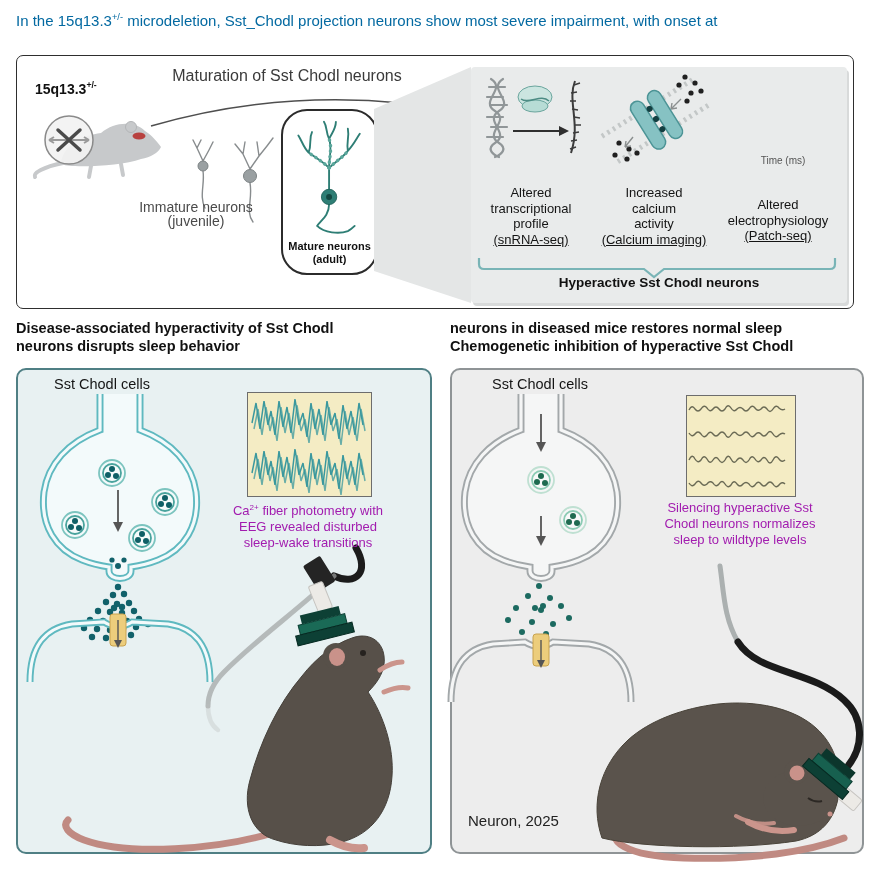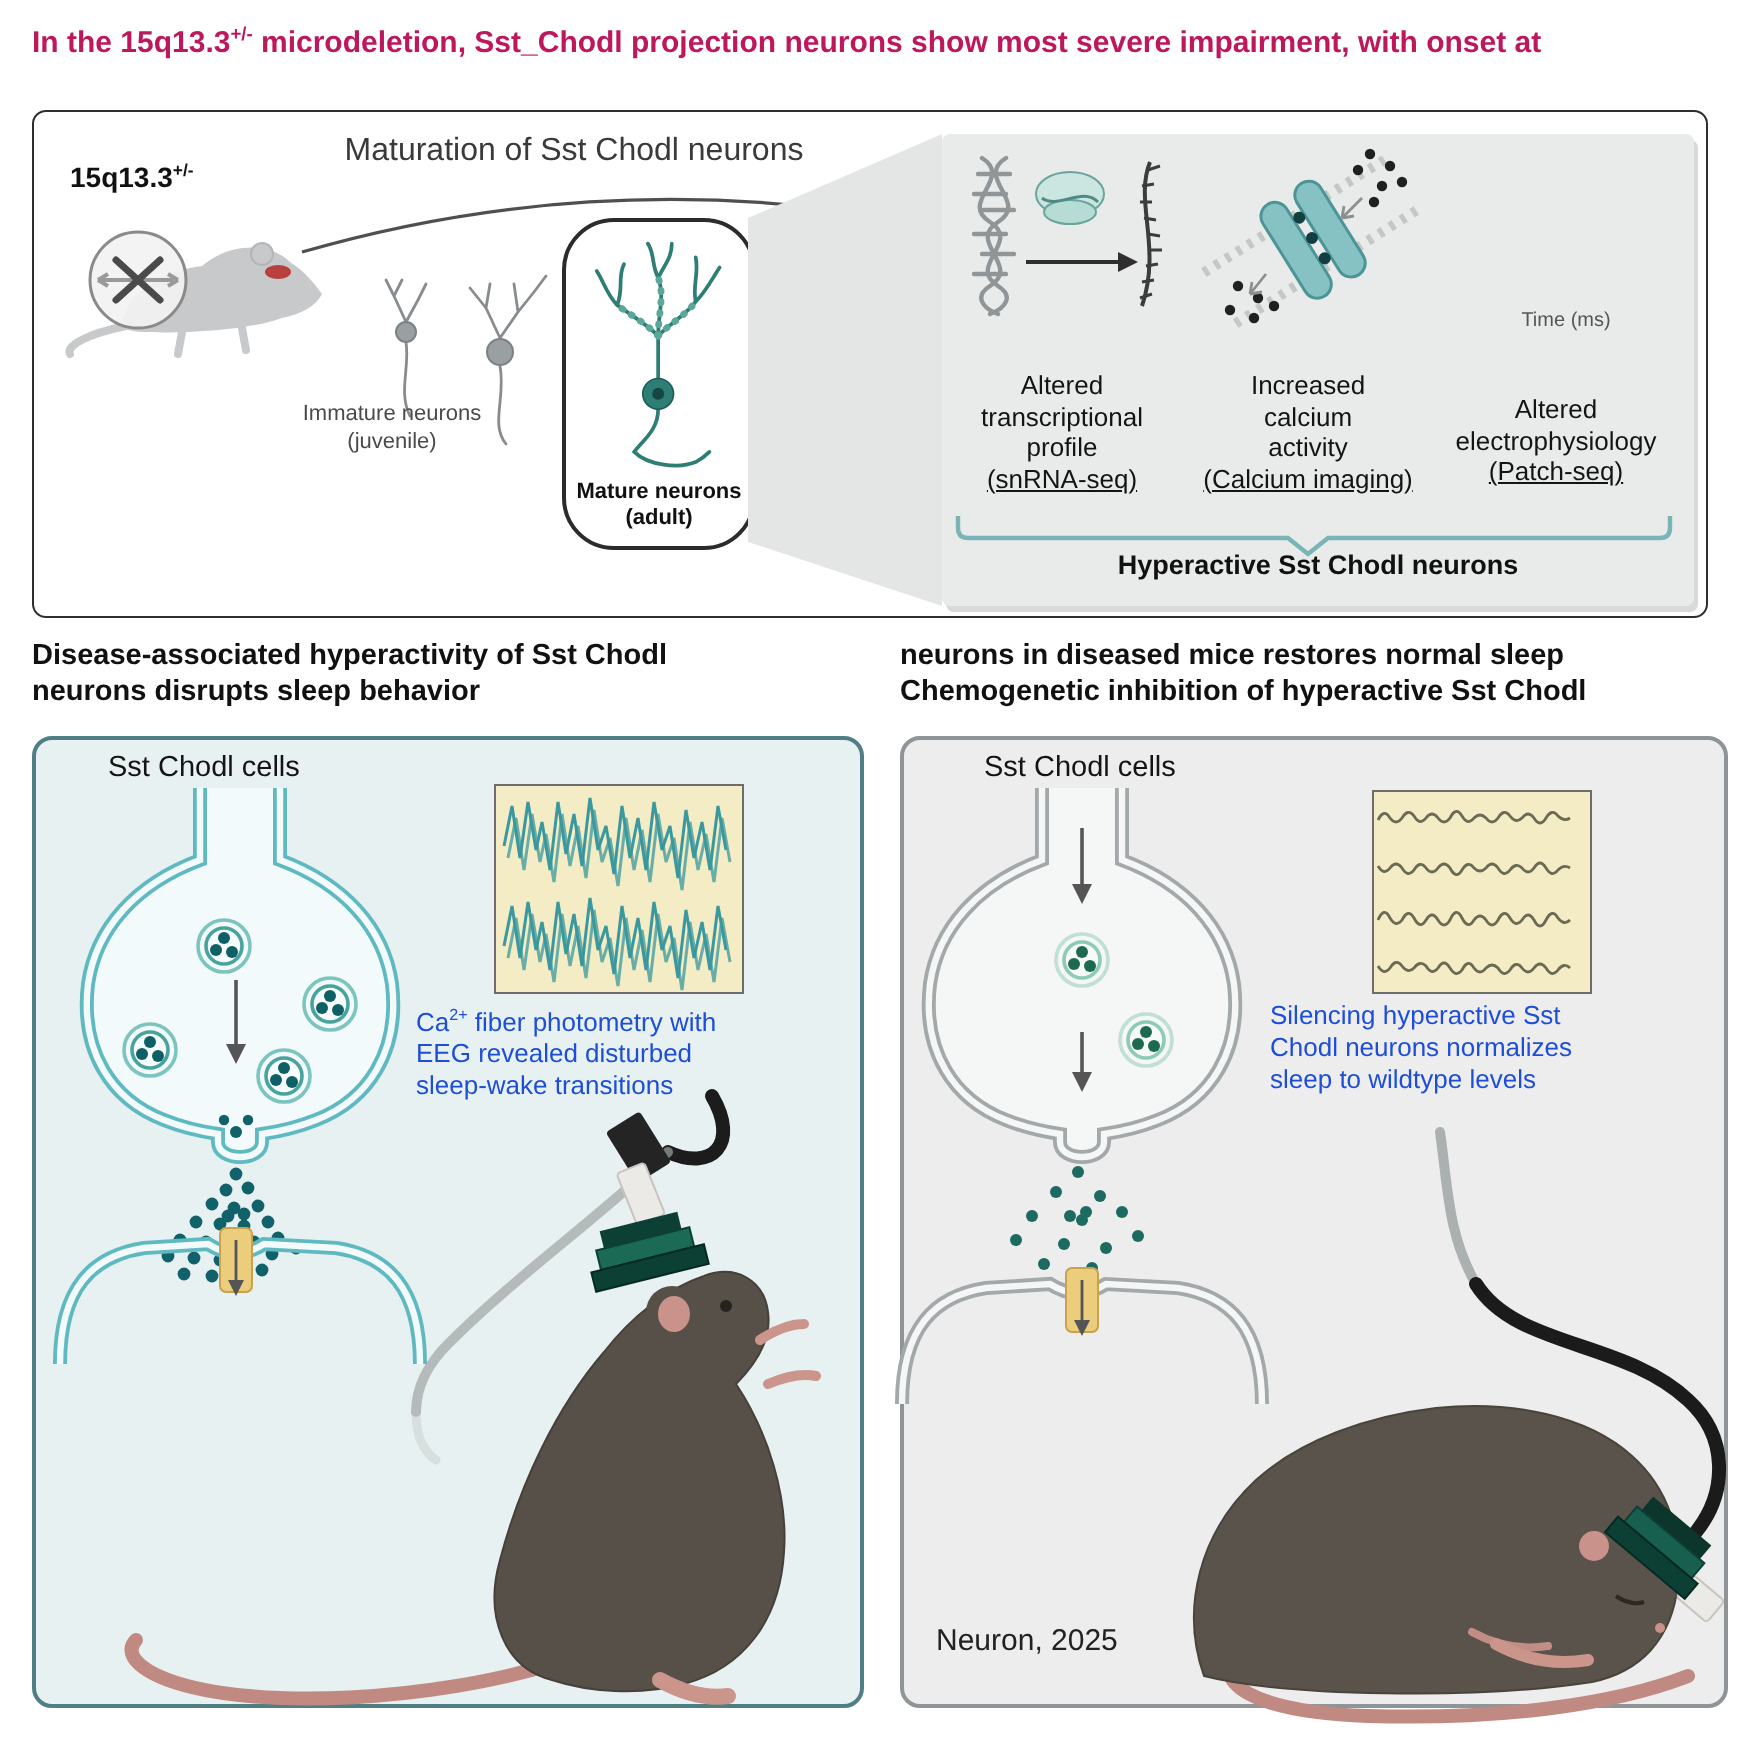--- a/index.html
+++ b/index.html
@@ -2,26 +2,26 @@
 <html><head>
 <meta charset="utf-8">
 <style>
   html,body{margin:0;padding:0;}
   body{width:870px;height:870px;background:#ffffff;position:relative;
        font-family:"Liberation Sans",sans-serif;color:#1a1a1a;overflow:hidden;}
   .abs{position:absolute;}
   svg{display:block;overflow:visible;}
   sup{font-size:0.62em;}
   
-  .fig-title{left:16px;top:8px;width:842px;font-size:15px;font-weight:bold;line-height:19px;color:#be185d;}
+  .fig-title{left:16px;top:8px;width:842px;font-size:15px;font-weight:normal;line-height:19px;color:#0369a1;}
   
   .top-box{left:16px;top:55px;width:836px;height:252px;background:#fff;border:1.5px solid #2e2e2e;border-radius:7px;}
   .genotype{left:18px;top:24px;font-size:14px;font-weight:bold;color:#111;}
   .maturation-title{left:150px;top:11px;width:240px;text-align:center;font-size:16px;color:#3a3a3a;}
-  .imm-label{left:104px;top:144px;width:150px;text-align:center;font-size:11px;color:#4a4a4a;line-height:14px;}
+  .imm-label{left:104px;top:144px;width:150px;text-align:center;font-size:14px;color:#4a4a4a;line-height:14px;}
   .mature-box{left:264px;top:53px;width:93px;height:162px;background:#fff;border:2px solid #2b2b2b;border-radius:26px;}
   .mature-label{position:absolute;left:0;bottom:7px;width:100%;text-align:center;font-size:11px;font-weight:bold;line-height:13px;color:#111;}
   .gray-panel{left:454px;top:11px;width:376px;height:236px;background:#e9ebeb;border-radius:4px;box-shadow:2px 3px 0 #d8dada;}
   .finding{text-align:center;font-size:13px;line-height:15.5px;color:#141414;}
   .finding .method{text-decoration:underline;}
   .f1{left:0px;top:118px;width:120px;}
   .f2{left:122px;top:118px;width:122px;}
   .f3{left:246px;top:130px;width:122px;}
   .ephys-box{left:258px;top:7px;width:108px;height:78px;background:#ffffff;}
   .ephys-legend{position:absolute;right:5px;top:1px;font-size:10.5px;font-weight:bold;line-height:11px;text-align:right;}
@@ -30,21 +30,21 @@
   .ephys-xlabel{left:258px;top:88px;width:108px;text-align:center;font-size:10px;color:#555;}
   .bracket-label{left:0px;top:208px;width:376px;text-align:center;font-size:13.5px;font-weight:bold;color:#111;}
   
   .bl-heading{left:16px;top:320px;width:424px;font-size:14.5px;font-weight:bold;line-height:17.5px;color:#111;}
   .br-heading{left:450px;top:320px;width:416px;font-size:14.5px;font-weight:bold;line-height:17.5px;color:#111;}
   
   .left-panel{left:16px;top:368px;width:412px;height:482px;background:#e8f1f2;border:2px solid #4f7f84;border-radius:10px;}
   .right-panel{left:450px;top:368px;width:410px;height:482px;background:#ededed;border:2px solid #8f9496;border-radius:10px;}
   .cells-label{font-size:14.5px;color:#141414;}
   .eeg-box{background:#f4ecc4;border:1.5px solid #6d6d6d;}
-  .panel-caption{text-align:left;font-size:13px;line-height:16px;color:#1d4ed8;}
+  .panel-caption{text-align:center;font-size:13px;line-height:16px;color:#a21caf;}
   .journal{left:16px;top:442px;font-size:15px;color:#222;}
 </style>
 </head>
 <body>
 
 <div class="abs fig-title">
   <span><span>In the 15q13.3</span><sup>+/-</sup><span> microdeletion, Sst_Chodl projection neurons show most severe impairment, with onset at</span></span>
 </div>
 
 <div class="abs top-box">

